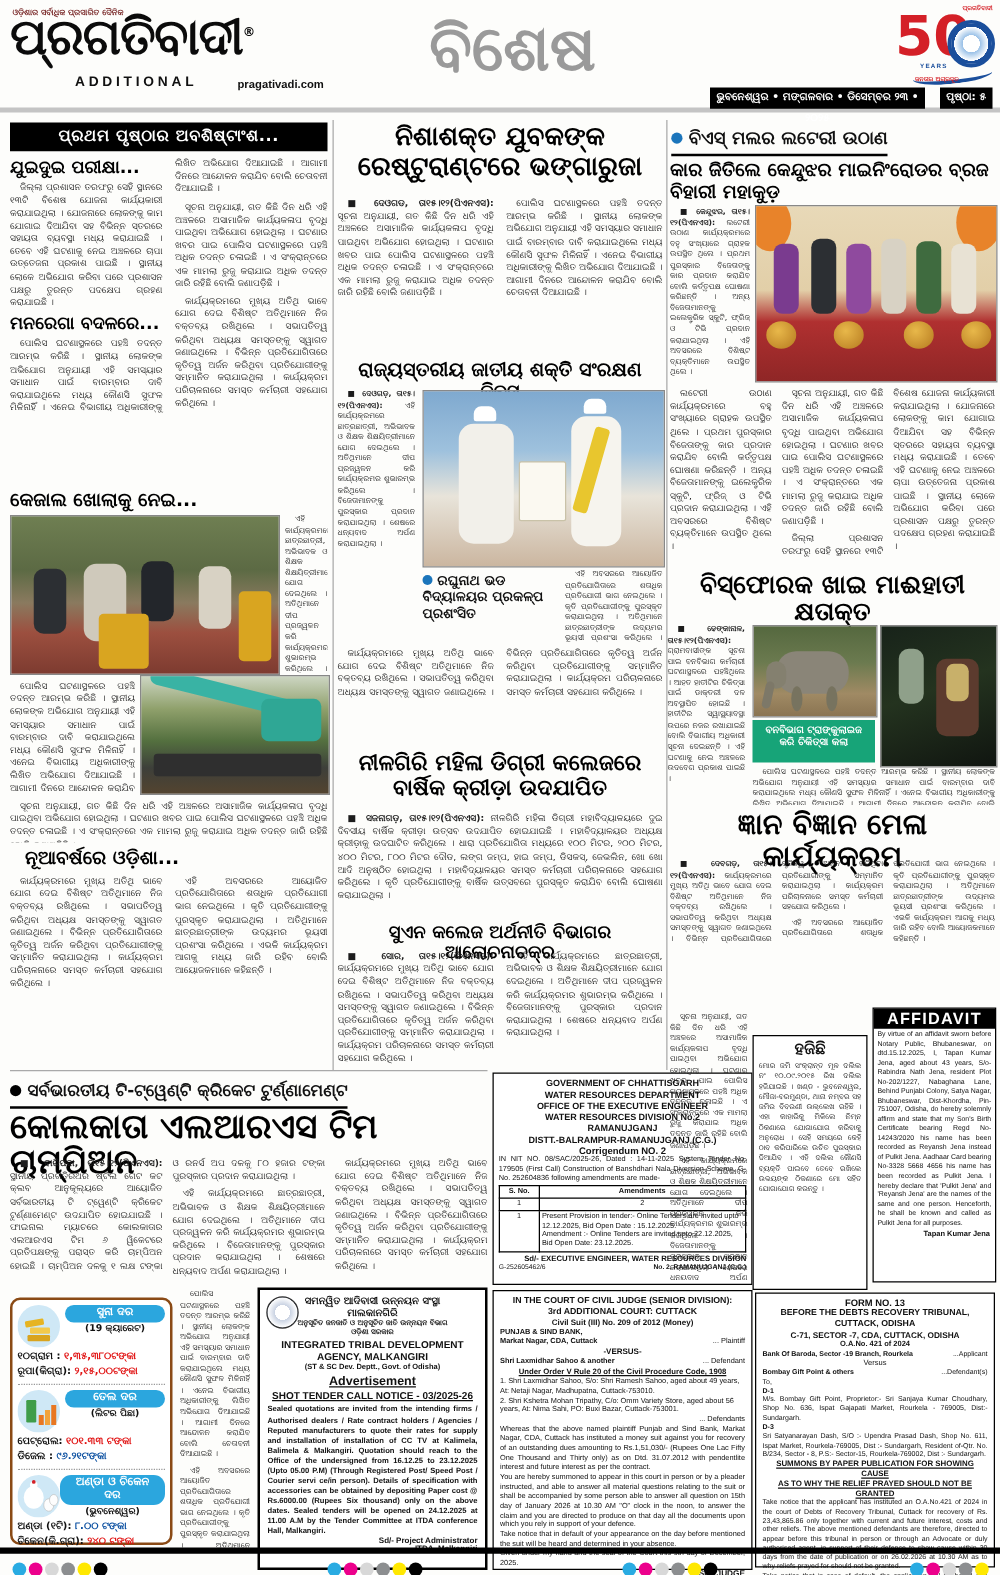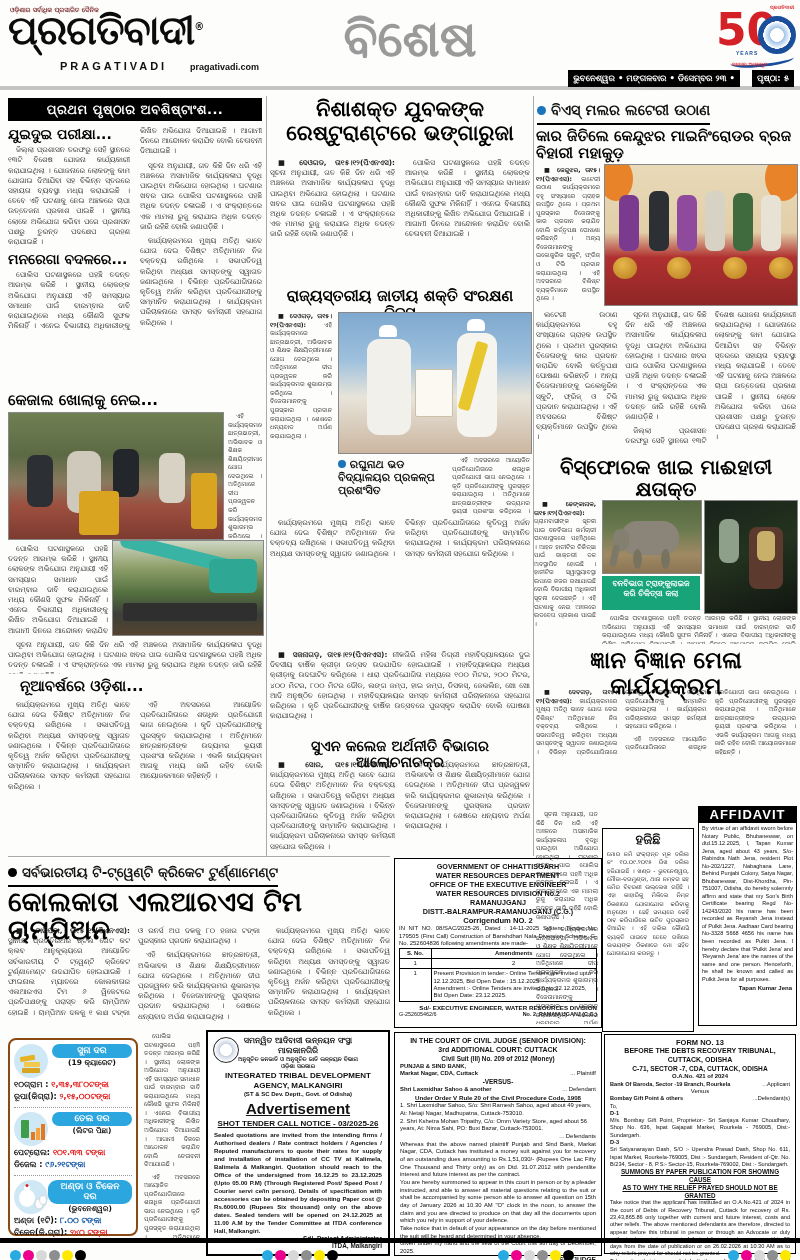--- a/index.html
+++ b/index.html
@@ -44,21 +44,21 @@
   .u{text-decoration:underline;}
   .signline{font-weight:bold;text-align:right;}
 </style>
 </head>
 <body>
 
 <div class="page">
 
   <div class="abs" style="left:10px;top:6px;font-size:6.5px;color:#7a2a2a;font-weight:bold;">ଓଡ଼ିଶାର ସର୍ବାଧିକ ପ୍ରସାରିତ ଦୈନିକ</div>
   <div class="abs" style="left:8px;top:10px;font-size:40px;font-weight:900;letter-spacing:-1px;color:#0b0b0b;line-height:1;"><span>ପ୍ରଗତିବାଦୀ</span><sup style="font-size:10px;">®</sup></div>
-  <div class="abs en" style="left:60px;top:60px;font-size:11px;font-weight:bold;letter-spacing:3px;color:#111;">PRAGATIVADI</div>
+  <div class="abs en" style="left:60px;top:60px;font-size:11px;font-weight:bold;letter-spacing:3px;color:#111;">ADDITIONAL</div>
   <div class="abs en" style="left:190px;top:62px;font-size:9px;font-weight:bold;color:#111;">pragativadi.com</div>
 
   <div class="abs" style="left:300px;top:12px;width:220px;text-align:center;font-size:50px;font-weight:bold;color:#9a9a9a;line-height:1.1;">ବିଶେଷ</div>
 
   <div class="abs" style="left:716px;top:4px;width:80px;height:62px;">
     <div style="position:absolute;right:2px;top:0;font-size:5px;color:#d42027;font-weight:bold;">ପ୍ରଗତିବାଦୀ</div>
     <div style="position:absolute;left:0;top:4px;font-size:44px;font-weight:900;color:#d42027;line-height:1;">50</div>
     <div style="position:absolute;left:42px;top:12px;width:32px;height:32px;border-radius:50%;border:3px solid #1b4f9c;background:radial-gradient(circle at 50% 50%, #ffffff 30%, #9cc2e8 31%, #ffffff 60%, #1b4f9c 61%);"></div>
     <div class="en" style="position:absolute;left:20px;top:46px;font-size:5px;font-weight:bold;color:#1b4f9c;letter-spacing:1px;">YEARS</div>
     <div style="position:absolute;left:14px;top:50px;width:64px;height:10px;border-bottom:3px solid #1b4f9c;border-radius:50%;transform:rotate(-6deg);"></div>
@@ -187,21 +187,21 @@
   </div>
 
   <div class="adbox en" style="left:206px;top:1030px;width:184px;height:226px;padding:4px 6px;border-width:2px;">
     <div style="position:absolute;left:5px;top:5px;width:24px;height:24px;border-radius:50%;border:1.5px solid #333;background:radial-gradient(circle,#fff 35%,#c9d2e2 36%,#fff 70%,#5a6b8c 71%);"></div>
     <div class="adhead" style="font-size:8px;font-family:'DejaVu Sans',sans-serif;">ସମନ୍ୱିତ ଆଦିବାସୀ ଉନ୍ନୟନ ସଂସ୍ଥା</div>
     <div class="adhead" style="font-size:8px;font-family:'DejaVu Sans',sans-serif;">ମାଲକାନଗିରି</div>
     <div class="adhead" style="font-size:5.8px;font-weight:bold;font-family:'DejaVu Sans',sans-serif;">ଅନୁସୂଚିତ ଜନଜାତି ଓ ଅନୁସୂଚିତ ଜାତି ଉନ୍ନୟନ ବିଭାଗ</div>
     <div class="adhead" style="font-size:5.8px;font-weight:bold;font-family:'DejaVu Sans',sans-serif;">ଓଡ଼ିଶା ସରକାର</div>
     <div class="adhead" style="font-size:8px;margin-top:1px;">INTEGRATED TRIBAL DEVELOPMENT AGENCY, MALKANGIRI</div>
     <div class="adhead" style="font-size:6px;">(ST &amp; SC Dev. Deptt., Govt. of Odisha)</div>
-    <div class="adhead u" style="font-size:15px;margin-top:1px;">Advertisement</div>
+    <div class="adhead u" style="font-size:10px;margin-top:1px;">Advertisement</div>
     <div class="adhead u" style="font-size:8px;">SHOT TENDER CALL NOTICE - 03/2025-26</div>
     <div class="jb" style="font-size:6.1px;font-weight:bold;line-height:1.32;margin-top:2px;">Sealed quotations are invited from the intending firms / Authorised dealers / Rate contract holders / Agencies / Reputed manufacturers to quote their rates for supply and installation of installation of CC TV at Kalimela, Balimela &amp; Malkangiri. Quotation should reach to the Office of the undersigned from 16.12.25 to 23.12.2025 (Upto 05.00 P.M) (Through Registered Post/ Speed Post / Courier servi ce/in person). Details of specification with accessories can be obtained by depositing Paper cost @ Rs.6000.00 (Rupees Six thousand) only on the above dates. Sealed tenders will be opened on 24.12.2025 at 11.00 A.M by the Tender Committee at ITDA conference Hall, Malkangiri.</div>
     <div class="signline" style="font-size:6.4px;">Sd/- Project Administrator</div>
     <div class="signline" style="font-size:6.4px;">ITDA, Malkangiri</div>
   </div>
 
   <div class="abs hl" style="left:270px;top:98px;width:260px;font-size:21px;">ନିଶାଶକ୍ତ ଯୁବକଙ୍କ ରେଷ୍ଟୁରାଣ୍ଟରେ ଭଙ୍ଗାରୁଜା</div>
   <div class="abs odia-body cols2" style="left:270px;top:158px;width:260px;height:124px;">
     <p><b class="dl">■ ଦେଓଗଡ, ତା୧୫।୧୨(ପିଏନଏସ): </b><span>ସୂଚନା ଅନୁଯାୟୀ, ଗତ କିଛି ଦିନ ଧରି ଏହି ଅଞ୍ଚଳରେ ଅସାମାଜିକ କାର୍ଯ୍ୟକଳାପ ବୃଦ୍ଧି ପାଇଥିବା ଅଭିଯୋଗ ହୋଇଥିଲା । ଘଟଣାର ଖବର ପାଇ ପୋଲିସ ଘଟଣାସ୍ଥଳରେ ପହଞ୍ଚି ଅଧିକ ତଦନ୍ତ ଚଳାଇଛି । ଏ ସଂକ୍ରାନ୍ତରେ ଏକ ମାମଲା ରୁଜୁ କରାଯାଇ ଅଧିକ ତଦନ୍ତ ଜାରି ରହିଛି ବୋଲି ଜଣାପଡ଼ିଛି ।</span></p>
     <p>ପୋଲିସ ଘଟଣାସ୍ଥଳରେ ପହଞ୍ଚି ତଦନ୍ତ ଆରମ୍ଭ କରିଛି । ସ୍ଥାନୀୟ ଲୋକଙ୍କ ଅଭିଯୋଗ ଅନୁଯାୟୀ ଏହି ସମସ୍ୟାର ସମାଧାନ ପାଇଁ ବାରମ୍ବାର ଦାବି କରାଯାଇଥିଲେ ମଧ୍ୟ କୌଣସି ସୁଫଳ ମିଳିନାହିଁ । ଏନେଇ ବିଭାଗୀୟ ଅଧିକାରୀଙ୍କୁ ଲିଖିତ ଅଭିଯୋଗ ଦିଆଯାଇଛି । ଆଗାମୀ ଦିନରେ ଆନ୍ଦୋଳନ କରାଯିବ ବୋଲି ଚେତାବନୀ ଦିଆଯାଇଛି ।</p>
@@ -223,20 +223,21 @@
   <div class="abs" style="left:338px;top:458px;width:106px;">
     <div style="font-size:11px;font-weight:bold;line-height:1.2;"><span class="dot blue" style="width:8px;height:8px;display:inline-block;"></span> <span>ରଘୁନାଥ ଭଡ ବିଦ୍ୟାଳୟର ପ୍ରକଳ୍ପ ପ୍ରଶଂସିତ</span></div>
   </div>
   <div class="abs odia-body tiny" style="left:452px;top:456px;width:78px;height:58px;">
     <p>ଏହି ଅବସରରେ ଆୟୋଜିତ ପ୍ରତିଯୋଗିତାରେ ଶତାଧିକ ପ୍ରତିଯୋଗୀ ଭାଗ ନେଇଥିଲେ । କୃତି ପ୍ରତିଯୋଗୀଙ୍କୁ ପୁରସ୍କୃତ କରାଯାଇଥିଲା । ଅତିଥିମାନେ ଛାତ୍ରଛାତ୍ରୀଙ୍କ ଉଦ୍ୟମର ଭୂୟସୀ ପ୍ରଶଂସା କରିଥିଲେ । ଏଭଳି କାର୍ଯ୍ୟକ୍ରମ ଆଗକୁ ମଧ୍ୟ ଜାରି ରହିବ ବୋଲି ଆୟୋଜକମାନେ କହିଛନ୍ତି ।</p>
   </div>
   <div class="abs odia-body cols2" style="left:270px;top:518px;width:260px;height:80px;">
     <p>କାର୍ଯ୍ୟକ୍ରମରେ ମୁଖ୍ୟ ଅତିଥି ଭାବେ ଯୋଗ ଦେଇ ବିଶିଷ୍ଟ ଅତିଥିମାନେ ନିଜ ବକ୍ତବ୍ୟ ରଖିଥିଲେ । ସଭାପତିତ୍ୱ କରିଥିବା ଅଧ୍ୟକ୍ଷ ସମସ୍ତଙ୍କୁ ସ୍ୱାଗତ ଜଣାଇଥିଲେ । ବିଭିନ୍ନ ପ୍ରତିଯୋଗିତାରେ କୃତିତ୍ୱ ଅର୍ଜନ କରିଥିବା ପ୍ରତିଯୋଗୀଙ୍କୁ ସମ୍ମାନିତ କରାଯାଇଥିଲା । କାର୍ଯ୍ୟକ୍ରମ ପରିଚାଳନାରେ ସମସ୍ତ କର୍ମଚାରୀ ସହଯୋଗ କରିଥିଲେ ।</p>
   </div>
 
+  <div class="abs hl" style="left:270px;top:602px;width:260px;font-size:17.5px;">ନୀଳଗିରି ମହିଳା ଡିଗ୍ରୀ କଲେଜରେ ବାର୍ଷିକ କ୍ରୀଡ଼ା ଉଦଯାପିତ</div>
   <div class="abs odia-body" style="left:270px;top:650px;width:260px;height:82px;">
     <p><b class="dl">■ ସଜନାଗଡ଼, ତା୧୫।୧୨(ପିଏନଏସ): </b><span>ନୀଳଗିରି ମହିଳା ଡିଗ୍ରୀ ମହାବିଦ୍ୟାଳୟରେ ଦୁଇ ଦିବସୀୟ ବାର୍ଷିକ କ୍ରୀଡ଼ା ଉତ୍ସବ ଉଦଯାପିତ ହୋଇଯାଇଛି । ମହାବିଦ୍ୟାଳୟର ଅଧ୍ୟକ୍ଷ କ୍ରୀଡ଼ାକୁ ଉଦଘାଟିତ କରିଥିଲେ । ଧାରା ପ୍ରତିଯୋଗିତା ମଧ୍ୟରେ ୧୦୦ ମିଟର, ୨୦୦ ମିଟର, ୪୦୦ ମିଟର, ୮୦୦ ମିଟର ଦୌଡ, ଲଙ୍ଗ ଜମ୍ପ, ହାଇ ଜମ୍ପ, ଡିସକସ୍, ଜେଭଲିନ, ଖୋ ଖୋ ଆଦି ଅନୁଷ୍ଠିତ ହୋଇଥିଲା । ମହାବିଦ୍ୟାଳୟର ସମସ୍ତ କର୍ମଚାରୀ ପରିଚାଳନାରେ ସହଯୋଗ କରିଥିଲେ । କୃତି ପ୍ରତିଯୋଗୀଙ୍କୁ ବାର୍ଷିକ ଉତ୍ସବରେ ପୁରସ୍କୃତ କରାଯିବ ବୋଲି ଘୋଷଣା କରାଯାଇଥିଲା ।</span></p>
   </div>
 
   <div class="abs hl" style="left:270px;top:738px;width:260px;font-size:14.5px;">ସୁଏନ କଲେଜ ଅର୍ଥନୀତି ବିଭାଗର ଆଲୋଚନାଚକ୍ର</div>
   <div class="abs odia-body cols2" style="left:270px;top:760px;width:260px;height:92px;">
     <p><b class="dl">■ ସୋର, ତା୧୫।୧୨(ପିଏନଏସ): </b><span>କାର୍ଯ୍ୟକ୍ରମରେ ମୁଖ୍ୟ ଅତିଥି ଭାବେ ଯୋଗ ଦେଇ ବିଶିଷ୍ଟ ଅତିଥିମାନେ ନିଜ ବକ୍ତବ୍ୟ ରଖିଥିଲେ । ସଭାପତିତ୍ୱ କରିଥିବା ଅଧ୍ୟକ୍ଷ ସମସ୍ତଙ୍କୁ ସ୍ୱାଗତ ଜଣାଇଥିଲେ । ବିଭିନ୍ନ ପ୍ରତିଯୋଗିତାରେ କୃତିତ୍ୱ ଅର୍ଜନ କରିଥିବା ପ୍ରତିଯୋଗୀଙ୍କୁ ସମ୍ମାନିତ କରାଯାଇଥିଲା । କାର୍ଯ୍ୟକ୍ରମ ପରିଚାଳନାରେ ସମସ୍ତ କର୍ମଚାରୀ ସହଯୋଗ କରିଥିଲେ ।</span></p>
     <p>ଏହି କାର୍ଯ୍ୟକ୍ରମରେ ଛାତ୍ରଛାତ୍ରୀ, ଅଭିଭାବକ ଓ ଶିକ୍ଷକ ଶିକ୍ଷୟିତ୍ରୀମାନେ ଯୋଗ ଦେଇଥିଲେ । ଅତିଥିମାନେ ଦୀପ ପ୍ରଜ୍ୱଳନ କରି କାର୍ଯ୍ୟକ୍ରମର ଶୁଭାରମ୍ଭ କରିଥିଲେ । ବିଜେତାମାନଙ୍କୁ ପୁରସ୍କାର ପ୍ରଦାନ କରାଯାଇଥିଲା । ଶେଷରେ ଧନ୍ୟବାଦ ଅର୍ପଣ କରାଯାଇଥିଲା ।</p>
   </div>
 

